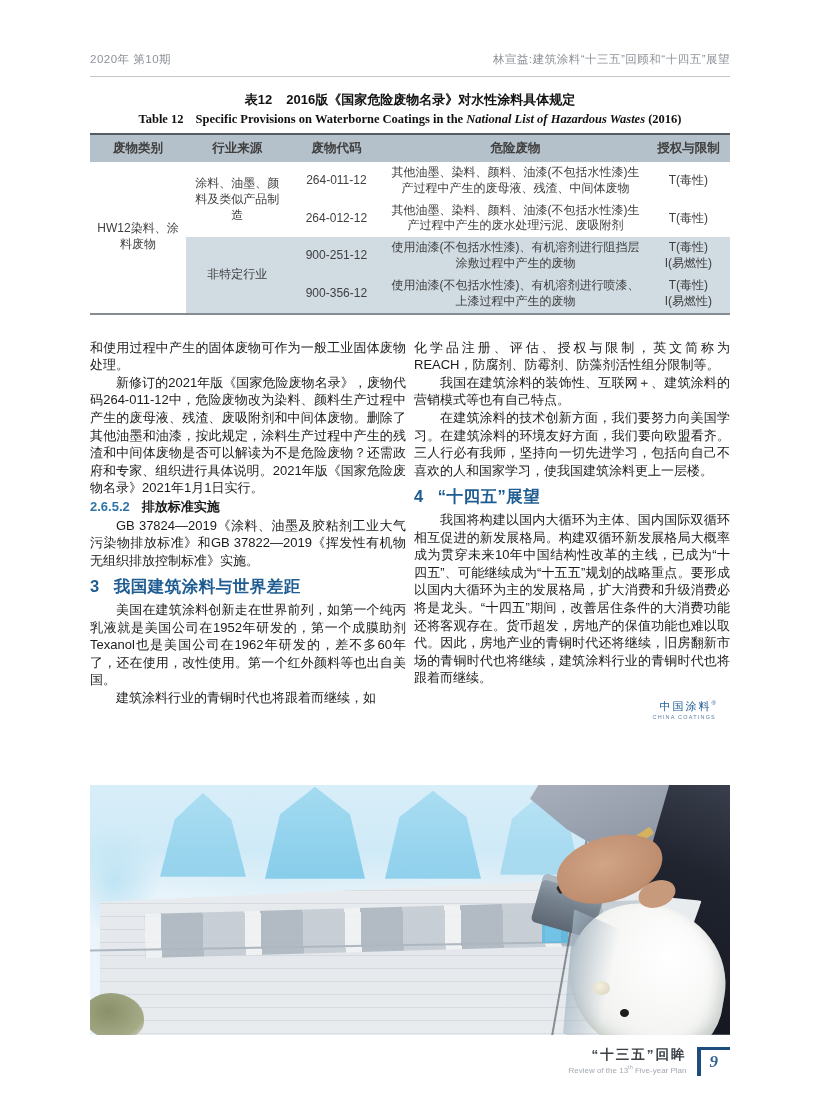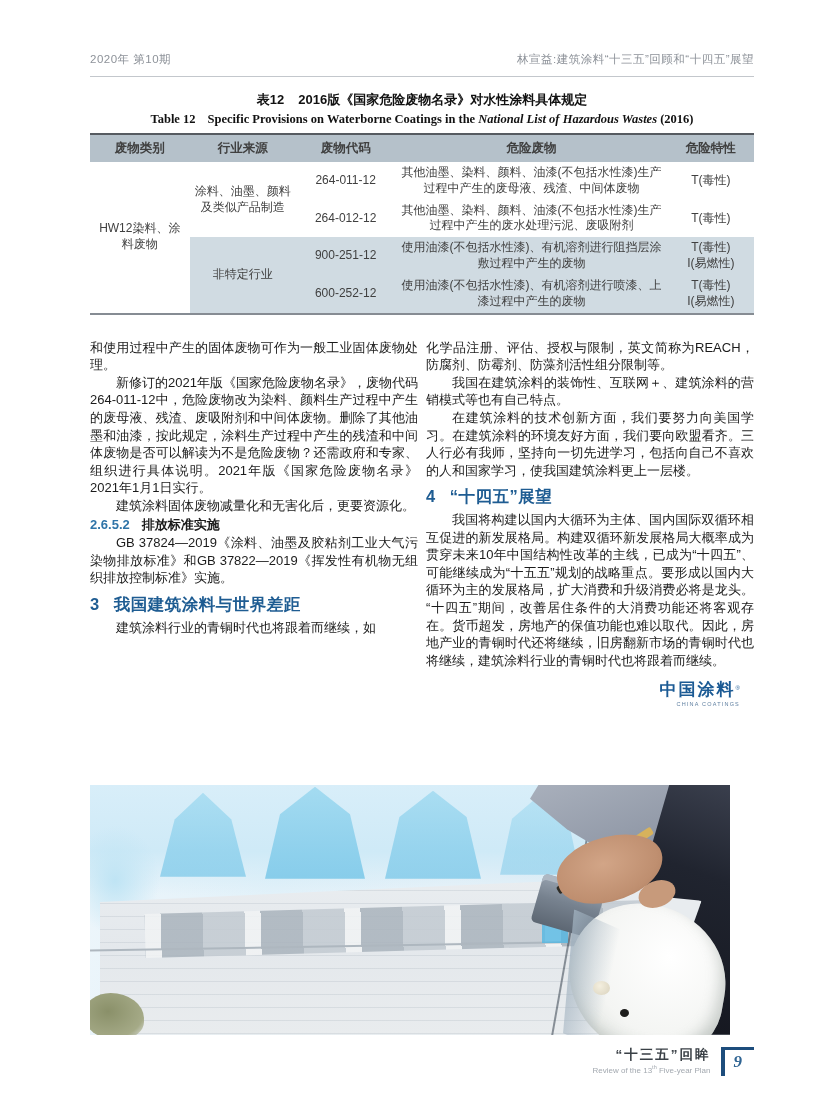--- a/index.html
+++ b/index.html
@@ -1,21 +1,21 @@
 <!DOCTYPE html>
 <html lang="zh"><head>
 <meta charset="utf-8">
 <style>
   html,body{margin:0;padding:0;}
   body{
     width:816px;height:1099px;background:#ffffff;overflow:hidden;
     font-family:"Liberation Sans","DejaVu Sans",sans-serif;color:#1b1b1b;
     -webkit-font-smoothing:antialiased;
   }
-  .page{padding:52px 62px 0 90px;}
+  .page{padding:52px 86px 0 90px;}
 
   
   .runhead{
     display:flex;justify-content:space-between;align-items:flex-end;
     font-size:11.5px;color:#8d9299;letter-spacing:.5px;
     padding-bottom:9px;border-bottom:1.5px solid #c3c7cc;
   }
 
   
   .cap-cn{margin-top:14px;text-align:center;font-size:13px;font-weight:bold;color:#111;}
@@ -49,21 +49,21 @@
   }
   .para{margin:0;text-indent:2em;}
   .cont{text-indent:0;}
   .subhead{margin:1px 0;font-weight:bold;font-size:13px;}
   .subhead .num{color:#2f74a8;margin-right:12px;margin-top:8px;}
   .bighead{margin:9px 0 5px;font-weight:bold;font-size:16.5px;color:#1e5c92;letter-spacing:.5px;}
   .bighead .num{margin-right:14px;}
 
   
   .logo{margin-top:12px;text-align:right;padding-right:14px;line-height:1.1;}
-  .logo .cn{font-size:17px;font-weight:bold;color:#1b5a94;letter-spacing:2px;}
+  .logo .cn{font-size:11px;font-weight:normal;color:#1b5a94;letter-spacing:2px;}
   .logo .reg{font-size:6px;vertical-align:super;color:#1b5a94;}
   .logo .en{font-size:5.5px;color:#5f7fa0;color:#5e7fa0;letter-spacing:1.2px;margin-top:1px;}
 
   
   .photo{
     position:relative;margin-top:18px;width:640px;height:250px;overflow:hidden;
     background:linear-gradient(105deg,#eef6fb 0%,#e2f1f9 30%,#e9f2f8 55%,#dfeaf2 100%);
   }
   .photo *{position:absolute;}
   .ph-skyband{left:0;top:0;width:640px;height:110px;
@@ -166,21 +166,21 @@
         <col style="width:15%">
         <col style="width:41%">
         <col style="width:13%">
     </colgroup>
     <thead>
       <tr>
         <th>废物类别</th>
         <th>行业来源</th>
         <th>废物代码</th>
         <th>危险废物</th>
-        <th>危险特性</th>
+        <th>授权与限制</th>
       </tr>
     </thead>
     <tbody>
       <tr>
         <td rowspan="4">HW12染料、涂料废物</td>
         <td rowspan="2">涂料、油墨、颜料及类似产品制造</td>
         <td>264-011-12</td>
         <td>其他油墨、染料、颜料、油漆(不包括水性漆)生产过程中产生的废母液、残渣、中间体废物</td>
         <td class="pre">T(毒性)</td>
       </tr>
@@ -190,36 +190,36 @@
         <td class="pre">T(毒性)</td>
       </tr>
       <tr class="hl">
         <td rowspan="2">非特定行业</td>
         <td>900-251-12</td>
         <td>使用油漆(不包括水性漆)、有机溶剂进行阻挡层涂敷过程中产生的废物</td>
         <td class="pre">T(毒性)
 I(易燃性)</td>
       </tr>
       <tr class="hl">
-        <td>600-252-12</td>
+        <td>900-356-12</td>
         <td>使用油漆(不包括水性漆)、有机溶剂进行喷漆、上漆过程中产生的废物</td>
         <td class="pre">T(毒性)
 I(易燃性)</td>
       </tr>
     </tbody>
   </table>
 
   <div class="columns">
     <div class="col">
       <p class="para cont">和使用过程中产生的固体废物可作为一般工业固体废物处理。</p>
       <p class="para">新修订的2021年版《国家危险废物名录》，废物代码264-011-12中，危险废物改为染料、颜料生产过程中产生的废母液、残渣、废吸附剂和中间体废物。删除了其他油墨和油漆，按此规定，涂料生产过程中产生的残渣和中间体废物是否可以解读为不是危险废物？还需政府和专家、组织进行具体说明。2021年版《国家危险废物名录》2021年1月1日实行。</p>
-      <p class="para">建筑涂料固体废物减量化和无害化后，更要资源化。</p>
       <p class="subhead"><span class="num">2.6.5.2</span><span>排放标准实施</span></p>
       <p class="para">GB 37824—2019《涂料、油墨及胶粘剂工业大气污染物排放标准》和GB 37822—2019《挥发性有机物无组织排放控制标准》实施。</p>
       <p class="bighead"><span class="num">3</span><span>我国建筑涂料与世界差距</span></p>
+      <p class="para">美国在建筑涂料创新走在世界前列，如第一个纯丙乳液就是美国公司在1952年研发的，第一个成膜助剂Texanol也是美国公司在1962年研发的，差不多60年了，还在使用，改性使用。第一个红外颜料等也出自美国。</p>
       <p class="para">建筑涂料行业的青铜时代也将跟着而继续，如</p>
     </div>
     <div class="col">
       <p class="para cont">化学品注册、评估、授权与限制，英文简称为REACH，防腐剂、防霉剂、防藻剂活性组分限制等。</p>
       <p class="para">我国在建筑涂料的装饰性、互联网＋、建筑涂料的营销模式等也有自己特点。</p>
       <p class="para">在建筑涂料的技术创新方面，我们要努力向美国学习。在建筑涂料的环境友好方面，我们要向欧盟看齐。三人行必有我师，坚持向一切先进学习，包括向自己不喜欢的人和国家学习，使我国建筑涂料更上一层楼。</p>
       <p class="bighead"><span class="num">4</span><span>“十四五”展望</span></p>
       <p class="para">我国将构建以国内大循环为主体、国内国际双循环相互促进的新发展格局。构建双循环新发展格局大概率成为贯穿未来10年中国结构性改革的主线，已成为“十四五”、可能继续成为“十五五”规划的战略重点。要形成以国内大循环为主的发展格局，扩大消费和升级消费必将是龙头。“十四五”期间，改善居住条件的大消费功能还将客观存在。货币超发，房地产的保值功能也难以取代。因此，房地产业的青铜时代还将继续，旧房翻新市场的青铜时代也将继续，建筑涂料行业的青铜时代也将跟着而继续。</p>
       <div class="logo">
         <div><span class="cn">中国涂料</span><span class="reg">®</span></div>

